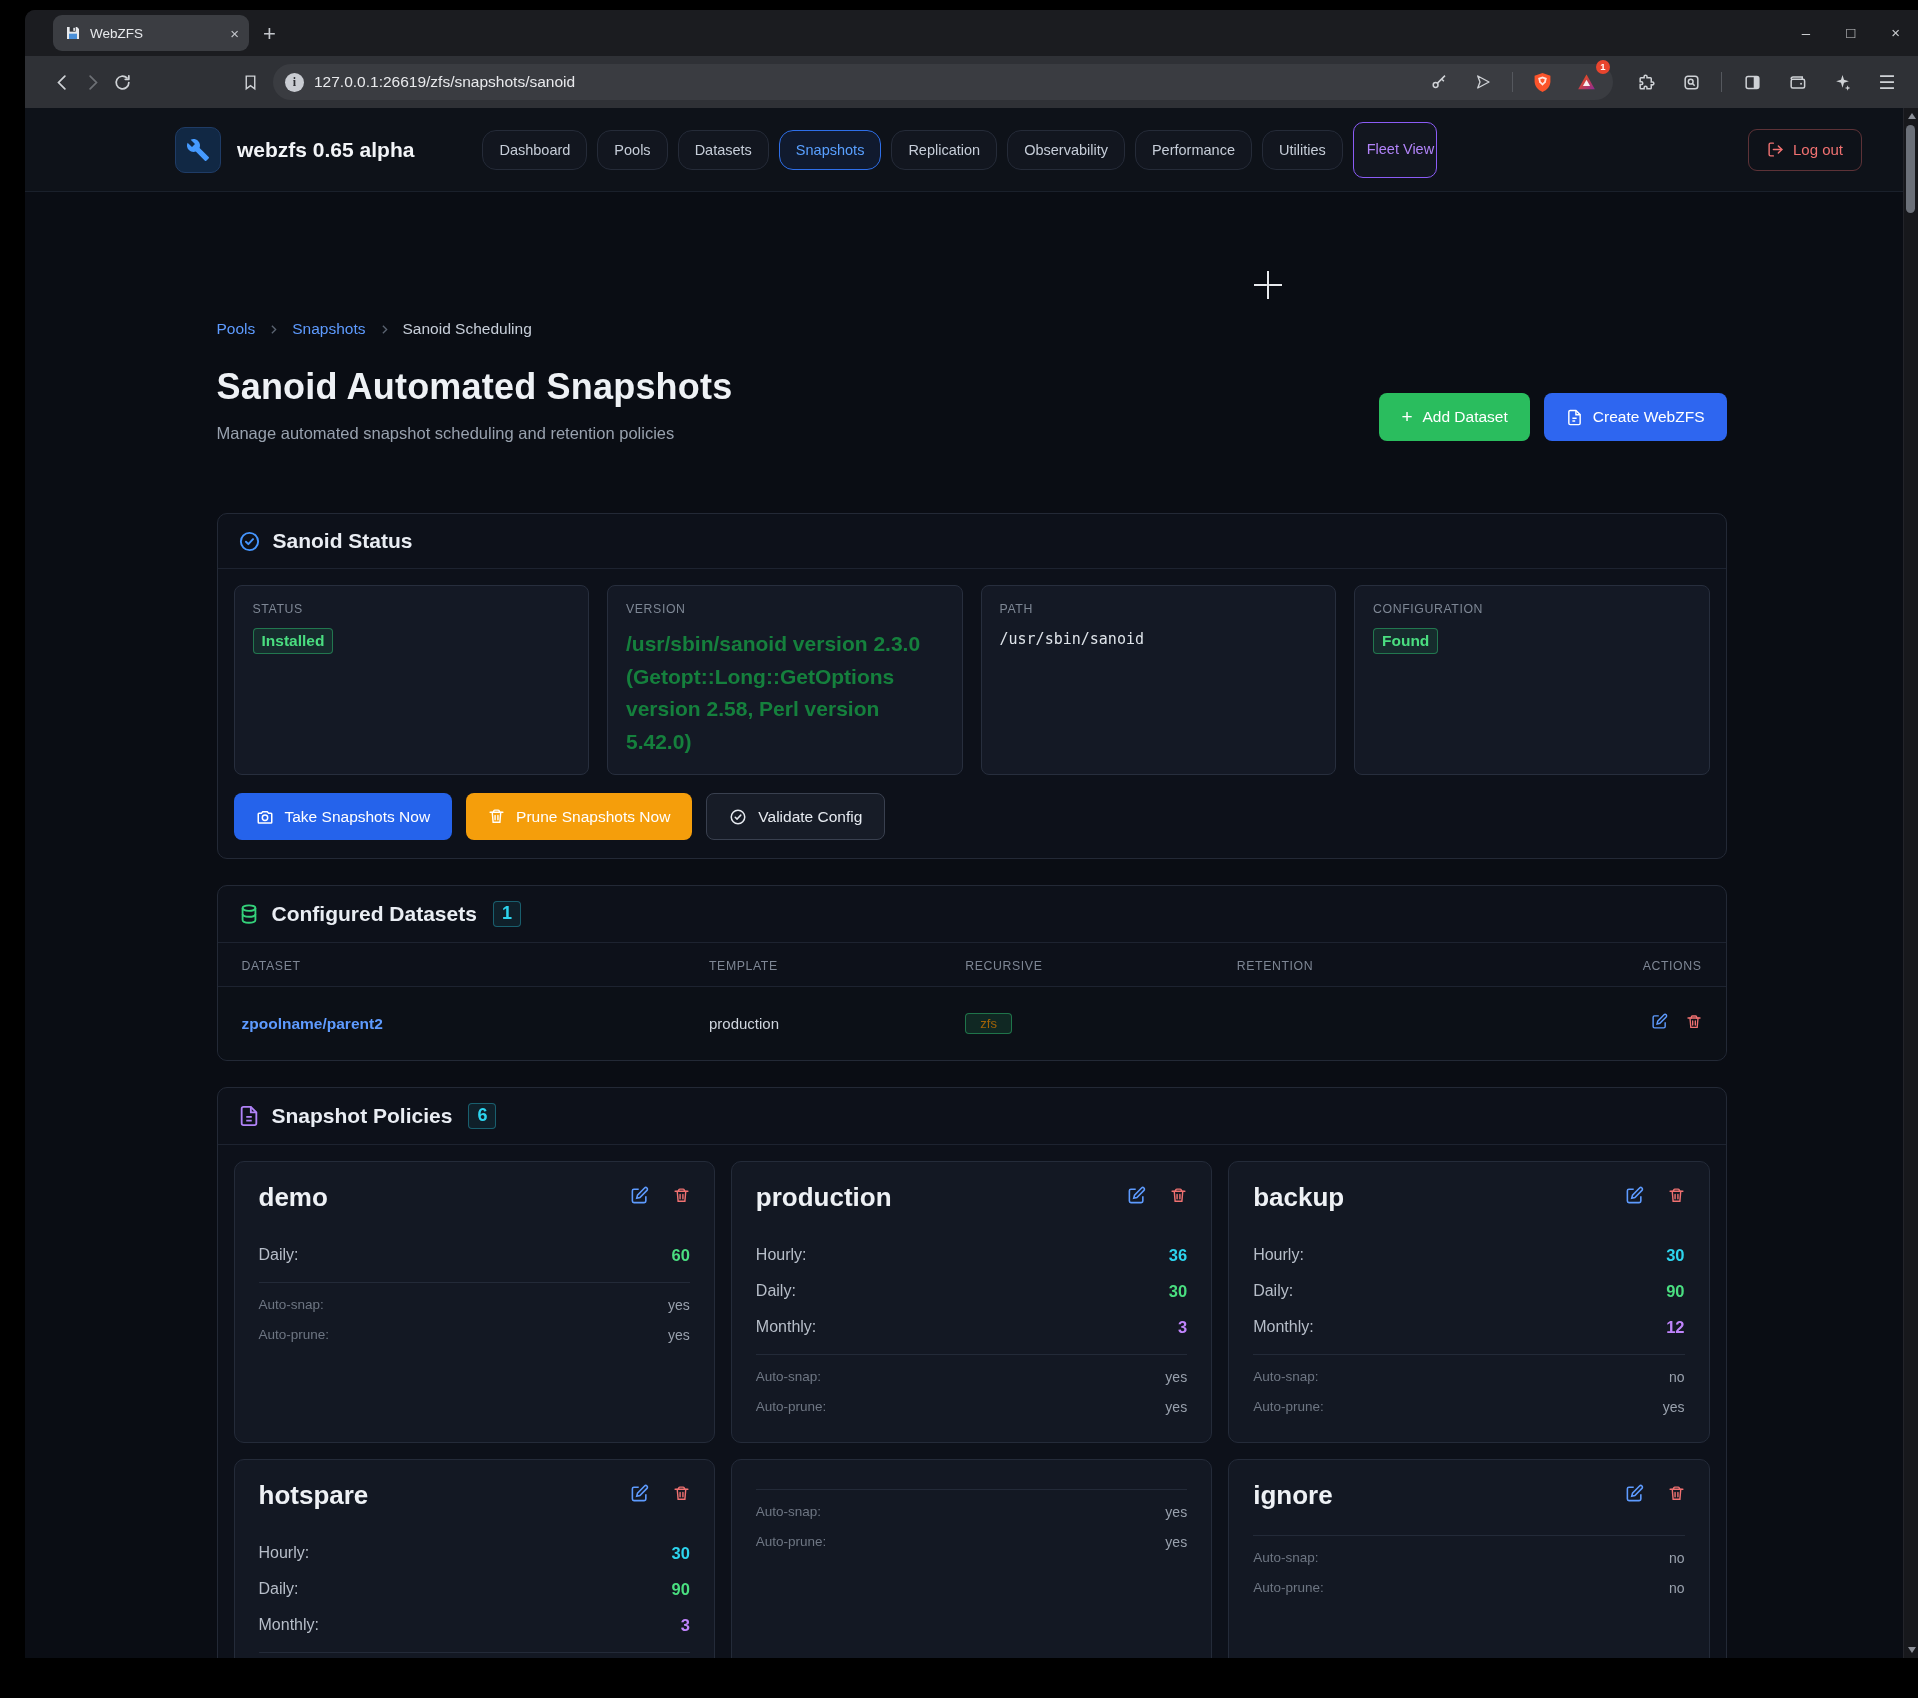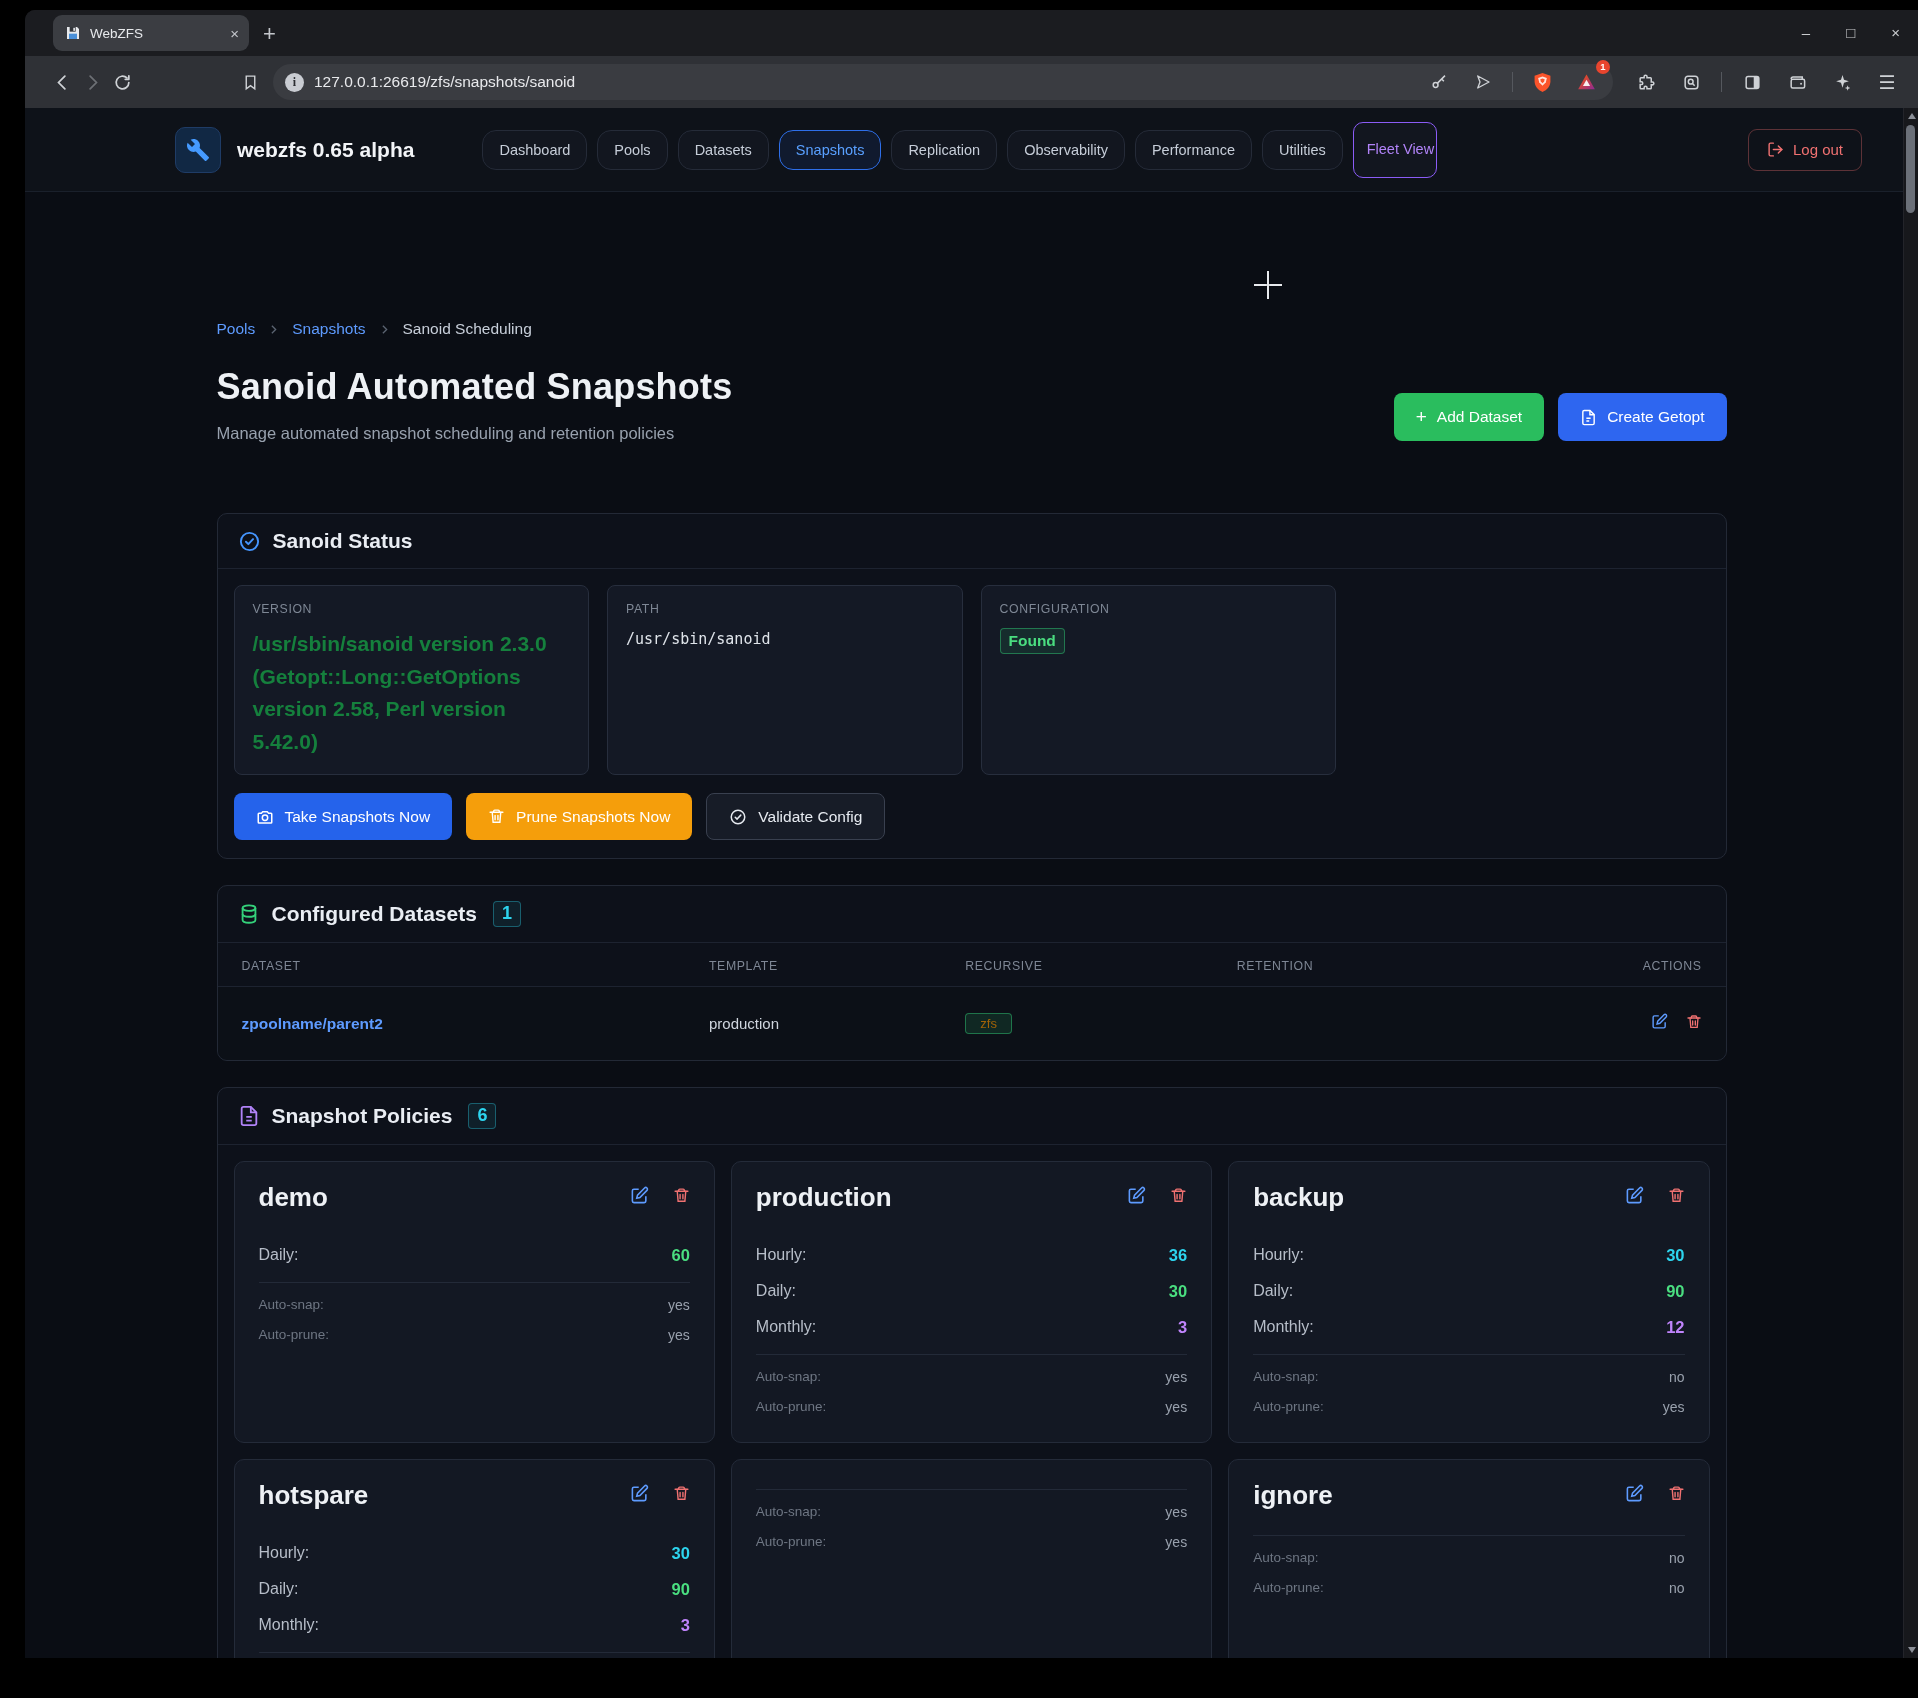--- a/index.html
+++ b/index.html
@@ -305,36 +305,40 @@
             <span>Add Dataset</span>
           </button>
           <button class="btn btn-blue">
             <span class="hdr-icon">
               <svg width="17" height="17" viewBox="0 0 24 24" fill="none" stroke="currentColor" stroke-width="2">
                   <path d="M14 2H6a2 2 0 0 0-2 2v16a2 2 0 0 0 2 2h12a2 2 0 0 0 2-2V8z"></path>
                   <path d="M14 2v6h6"></path>
                   <path d="M9 13h6M9 17h4"></path>
                 </svg>
             </span>
-            <span>Create Getopt</span>
+            <span>Create WebZFS</span>
           </button>
         </div>
       </div>
 
       <div class="panel first">
         <div class="panel-header">
           <span class="hdr-icon blue">
             <svg width="23" height="23" viewBox="0 0 24 24" fill="none" stroke="currentColor" stroke-width="2">
                 <circle cx="12" cy="12" r="9"></circle>
                 <path d="M8.3 12.3l2.5 2.5 4.9-5.3" stroke-linecap="round" stroke-linejoin="round"></path>
               </svg>
           </span>
           <span class="panel-title">Sanoid Status</span>
         </div>
         <div class="stat-grid">
+          <div class="stat-card">
+            <div class="stat-label">STATUS</div>
+            <span class="stat-badge">Installed</span>
+          </div>
           <div class="stat-card">
             <div class="stat-label">VERSION</div>
             <div class="stat-strong">/usr/sbin/sanoid version 2.3.0 (Getopt::Long::GetOptions version 2.58, Perl version 5.42.0)</div>
           </div>
           <div class="stat-card">
             <div class="stat-label">PATH</div>
             <div class="stat-mono">/usr/sbin/sanoid</div>
           </div>
           <div class="stat-card">
             <div class="stat-label">CONFIGURATION</div>

